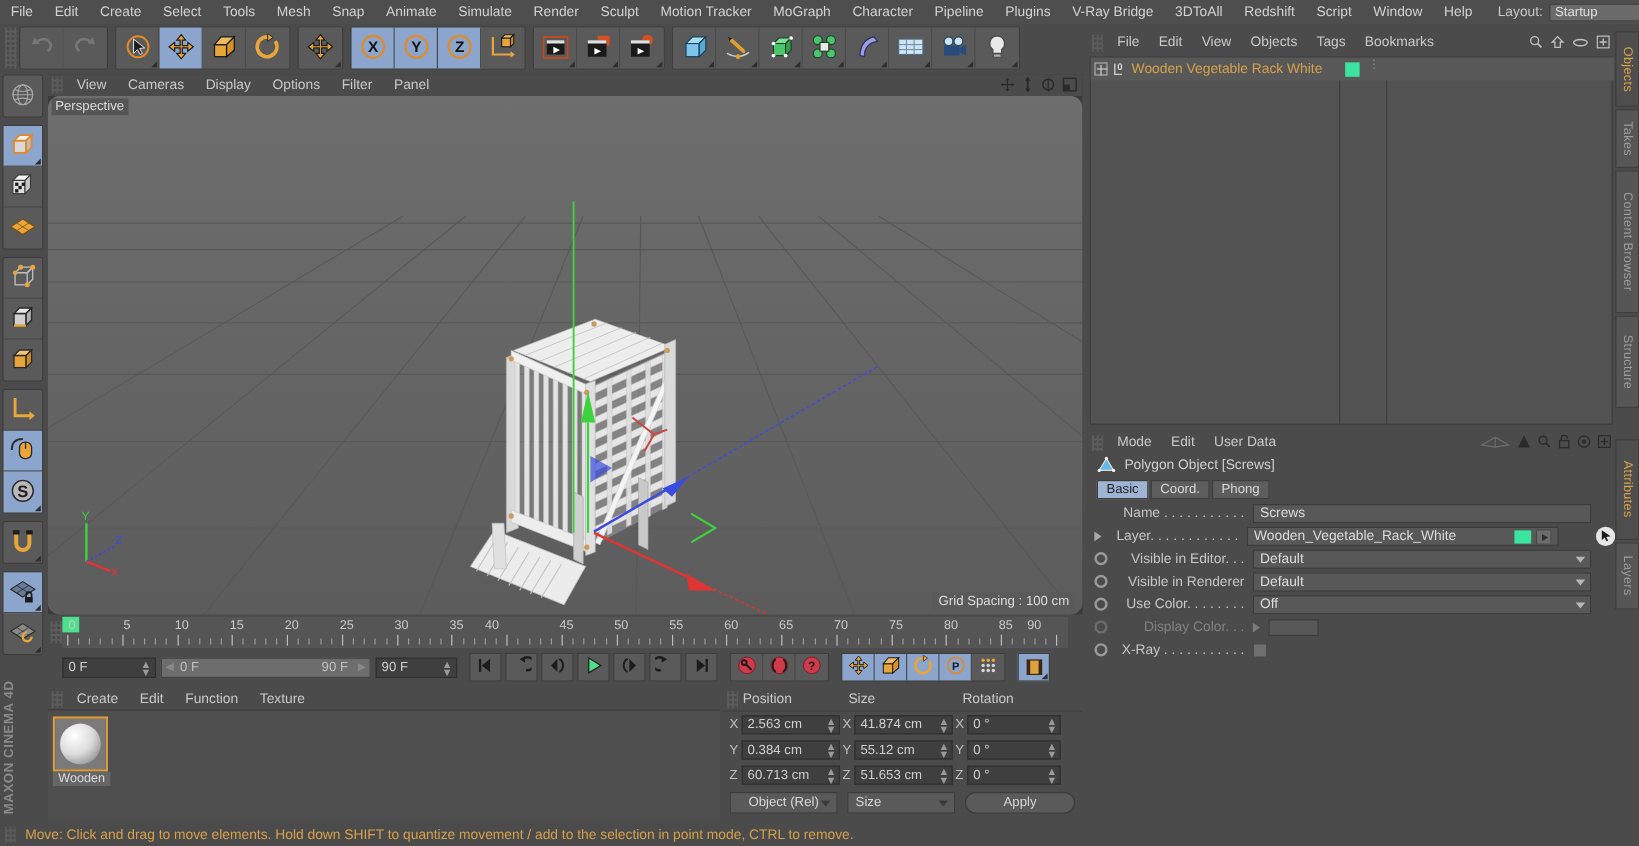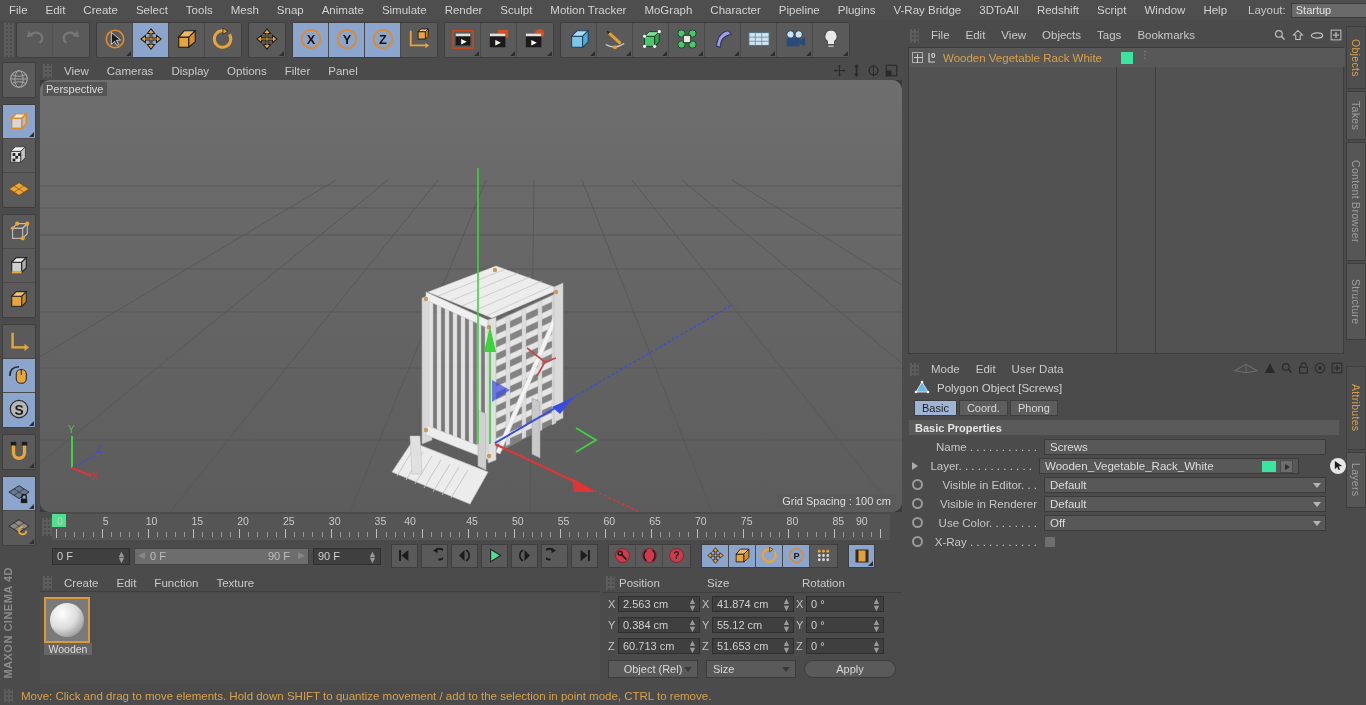--- a/index.html
+++ b/index.html
@@ -1155,21 +1155,20 @@
           </svg>
       </span>
       <span>Polygon Object [Screws]</span>
     </div>
 
     <div class="am-tabs" id="am-tabs">
         <div class="am-tab active">Basic</div>
         <div class="am-tab">Coord.</div>
         <div class="am-tab">Phong</div>
       </div>
-    <div class="am-sect">Basic Properties</div>
     <div id="am-fields" style="margin-top:2px;">
         <div class="am-row">
           <span style="width: 11px;"></span>
           <span class="am-lbl">Name . . . . . . . . . . .</span>
           <div class="am-field"><span>Screws</span></div>
         </div>
         <div class="am-row">
           <span class="tri-r"></span>
           <span class="am-lbl">Layer. . . . . . . . . . . .</span>
           <div class="am-field" style="margin-right: 26px;"><span>Wooden_Vegetable_Rack_White</span><span class="am-swatch" style="background: rgb(59, 229, 160);"></span><span class="am-arrowbox">
@@ -1190,20 +1189,26 @@
           <span class="am-radio"></span>
           <span class="am-lbl">Visible in Renderer</span>
           <div class="am-field"><span>Default</span><span class="darr"></span></div>
         </div>
         <div class="am-row">
           <span class="am-radio"></span>
           <span class="am-lbl">Use Color. . . . . . . .</span>
           <div class="am-field"><span>Off</span><span class="darr"></span></div>
         </div>
         <div class="am-row">
+          <span class="am-radio dim"></span>
+          <span class="am-lbl dim">Display Color. . .</span>
+          <span style="width: 0px; height: 0px; border-top: 4px solid transparent; border-bottom: 4px solid transparent; border-left: 6px solid rgb(122, 122, 122); margin-right: 4px;"></span>
+          <span class="am-small-field"></span>
+        </div>
+        <div class="am-row">
           <span class="am-radio"></span>
           <span class="am-lbl">X-Ray . . . . . . . . . . .</span>
           <span class="am-check"></span>
         </div>
       </div>
   </div>
 
   <div class="vtabs">
     <div id="vtabs-top">
         <div class="vtab active" style="height: 63px;">

